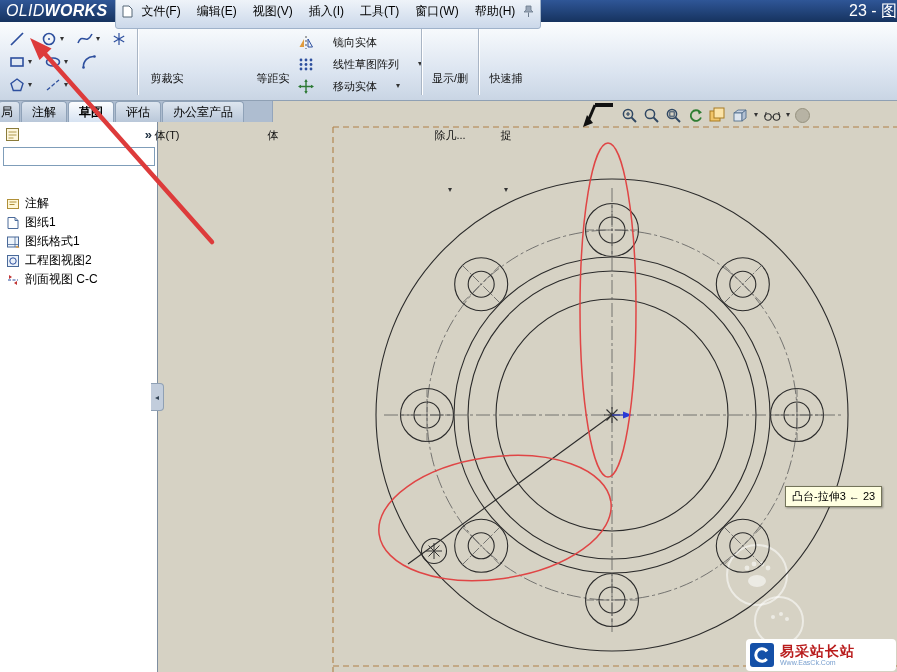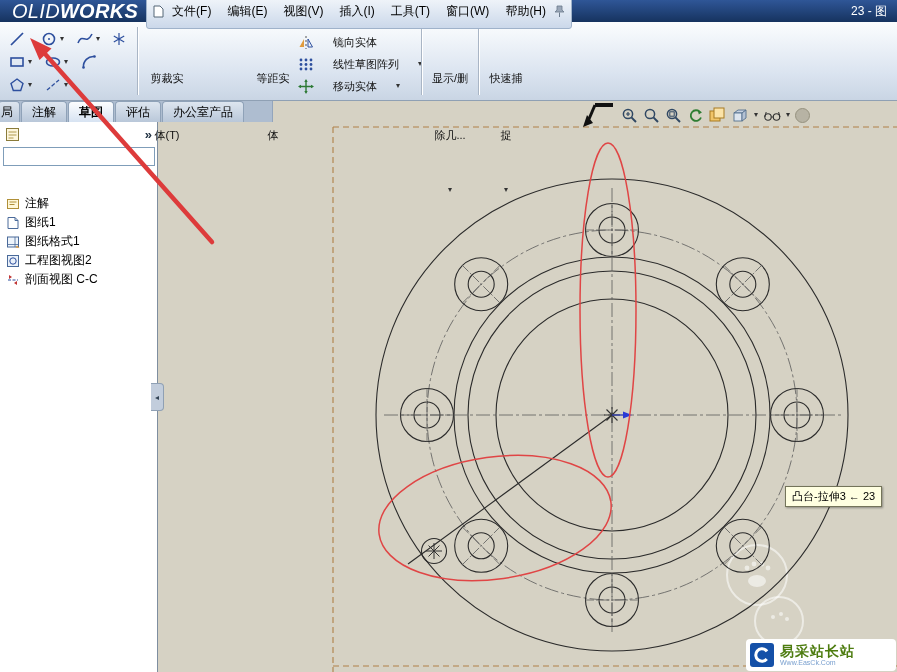--- a/index.html
+++ b/index.html
@@ -2,26 +2,26 @@
 <html><head>
 <meta charset="utf-8">
 <style>
   html,body{margin:0;padding:0;background:#555;}
   .app{position:relative;width:897px;height:672px;overflow:hidden;background:#d6d2c4;
        font-family:"Liberation Sans","DejaVu Sans",sans-serif;user-select:none;}
 
   
   .titlebar{position:absolute;left:0;top:0;right:0;height:22px;
     background:linear-gradient(#2f5697,#16335f);display:flex;align-items:center;color:#fff;z-index:20;}
-  .logo{font-style:italic;font-size:20px;margin-left:12px;white-space:nowrap;letter-spacing:.3px;}
+  .logo{font-style:italic;font-size:16px;margin-left:6px;white-space:nowrap;letter-spacing:.3px;}
   .logo .lp{font-weight:300;} .logo .ls{font-weight:bold;}
   .menubar{margin-left:8px;height:18px;background:linear-gradient(#f6f9fc,#cbd8ea);
     border-radius:3px;display:flex;align-items:center;padding:8px 6px;color:#000;border:1px solid #9fb2ca;}
   .menu{font-size:12px;padding:0 8px;color:#000;cursor:default;white-space:nowrap;}
-  .wintitle{margin-left:auto;margin-right:10px;font-size:12px;color:#fff;white-space:nowrap;}
+  .wintitle{margin-left:auto;font-size:16px;color:#fff;white-space:nowrap;}
 
   
   .ribbon{position:absolute;top:22px;left:0;right:0;height:78px;
     background:linear-gradient(#fbfdfe,#dbe4f0 65%,#c9d5e4);border-bottom:1px solid #8fa0b4;z-index:19;}
   .scell{position:absolute;display:flex;align-items:center;gap:2px;height:20px;}
   .ddn{font-size:8px;color:#333;line-height:8px;}
   .vsep{position:absolute;top:5px;bottom:5px;width:1px;background:#a9b5c5;box-shadow:1px 0 0 #fff;}
   .rbtn{position:absolute;top:4px;height:70px;display:flex;flex-direction:column;align-items:center;
     font-size:11px;line-height:13px;color:#111;padding-top:2px;text-align:center;gap:44px;}
   .rbtn .lbl{white-space:nowrap;}
@@ -43,21 +43,21 @@
   .vicon{display:flex;align-items:center;}
   .graydot{width:13px;height:13px;border-radius:50%;background:#b7b3a4;border:1px solid #96927f;}
 
   .tooltip{position:absolute;left:628px;top:386px;background:#ffffe1;border:1px solid #74745a;
     font-size:11px;color:#000;padding:2px 6px;white-space:nowrap;z-index:6;box-shadow:1px 1px 2px rgba(0,0,0,.35);}
 
   .easck{position:absolute;right:1px;bottom:1px;width:142px;height:32px;background:#fff;border-radius:4px;
     display:flex;align-items:center;z-index:7;padding:0 4px;}
   .easck-logo{width:24px;height:24px;background:#1450a8;border-radius:3px;display:flex;
     align-items:center;justify-content:center;margin-right:6px;flex:none;}
-  .easck-title{font-size:14px;font-weight:bold;color:#4d7c0f;letter-spacing:1px;line-height:15px;}
+  .easck-title{font-size:14px;font-weight:bold;color:#b91c1c;letter-spacing:1px;line-height:15px;}
   .easck-sub{font-size:7px;color:#7aa0cf;line-height:8px;}
 
   
   .tabstrip{position:absolute;left:0;top:0;width:272px;height:22px;background:#aebdd0;
     display:flex;align-items:flex-end;z-index:5;border-right:1px solid #93a5bc;}
   .tab{height:20px;padding:0 10px;font-size:12px;display:flex;align-items:center;color:#000;
     background:linear-gradient(#dde5ef,#b9c7d9);border:1px solid #8fa2b8;border-bottom:none;
     border-radius:4px 4px 0 0;margin-right:1px;white-space:nowrap;}
   .tab.cut{padding:0 6px 0 2px;margin-left:-2px;}
   .tab.active{background:linear-gradient(#fcfdfe,#d7e3f2);font-weight:bold;}

